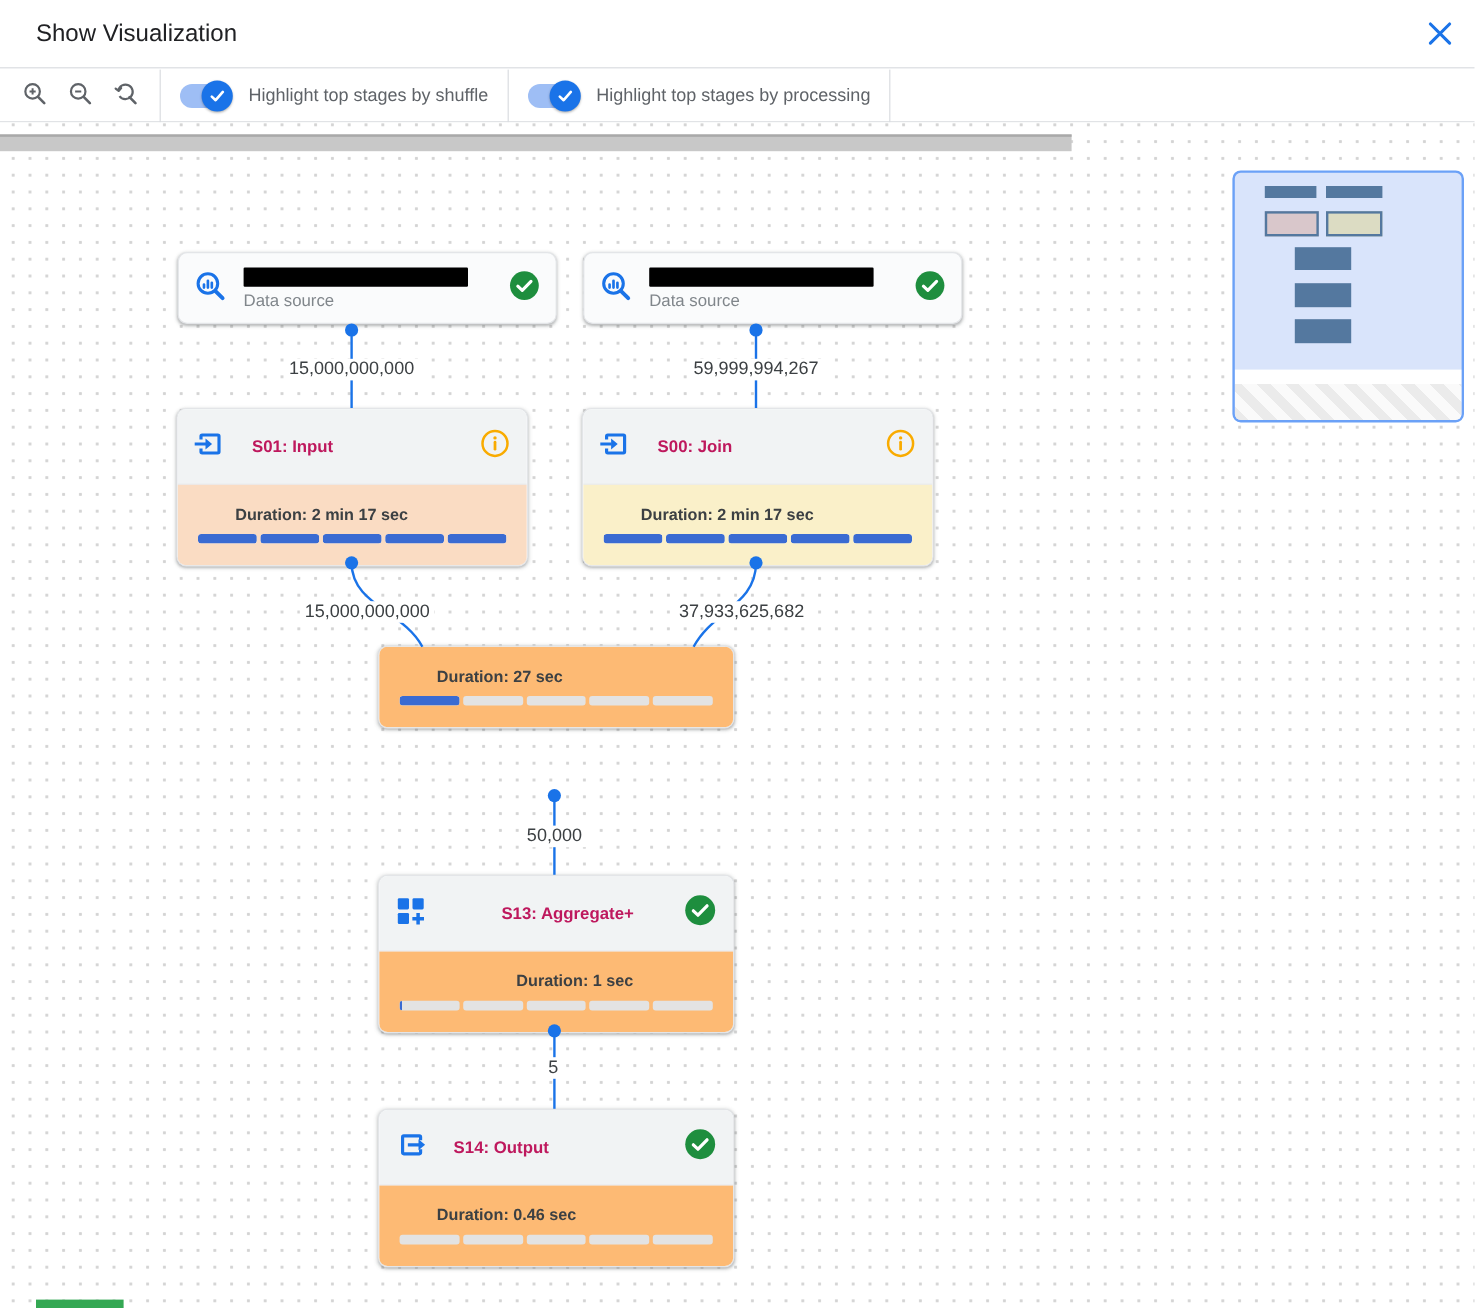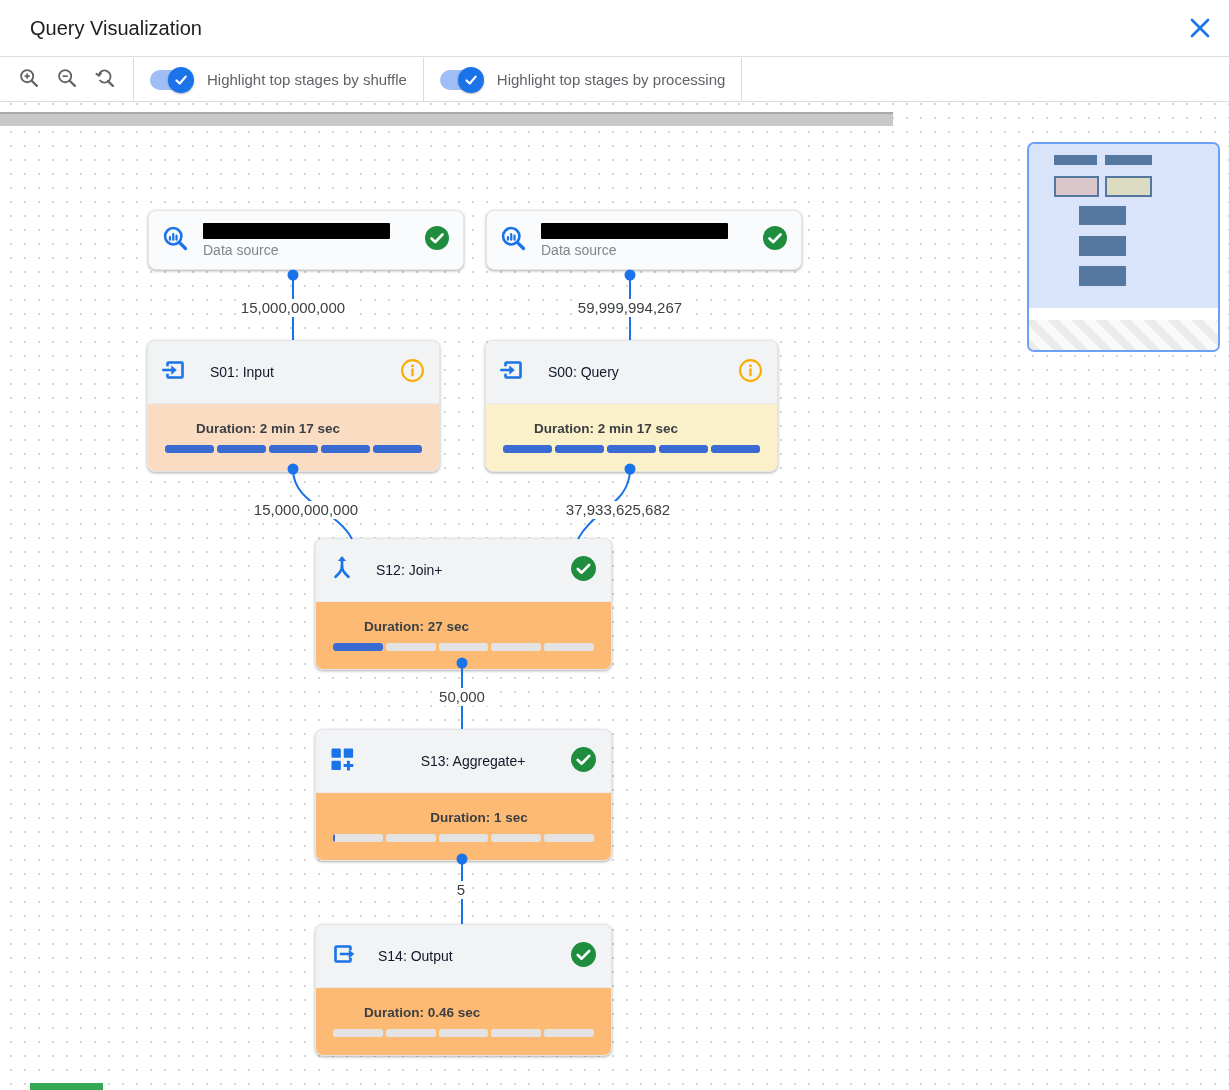--- a/index.html
+++ b/index.html
@@ -37,21 +37,21 @@
   .card { position:absolute; background:#fff; border:1px solid #e3e5e8; border-radius:8px;
     box-shadow:0 1px 2px rgba(60,64,67,.25), 0 1px 3px 1px rgba(60,64,67,.12); cursor:pointer; }
   .src-card { width:316px; height:60px; background:#fafbfc; display:flex; align-items:center; padding:0 13px 0 12px; }
   .src-mid { flex:1; margin-left:14px; margin-right:8px; }
   .redacted { width:187px; height:16px; background:#000; border-radius:1px; margin-bottom:3px; }
   .src-label { font-size:14px; color:#80868b; }
 
   .stage-card { width:293px; overflow:hidden; padding:0; }
   .stage-card.mid { width:297px; }
   .stage-hdr { height:63px; background:#f1f3f4; display:flex; align-items:center; padding:0 14px 0 12px; border-bottom:1px solid #e8eaed; }
-  .stage-title { flex:1; margin-left:20px; font-size:14px; font-weight:400; color:#0f172a; }
+  .stage-title { flex:1; margin-left:20px; font-size:14px; font-weight:700; color:#be185d; }
   .stage-body { padding:17px 17px 0 17px; height:67px; background:#fdba74; }
   .stage-body.hl-duration { background:#fadcc3; }
   .stage-body.hl-processing { background:#faf0c9; }
   .dur-label { font-size:13.5px; font-weight:700; color:#3c4043;padding-left:31px; }
   .progress { display:flex; gap:3px; height:8px; margin-top:9px; }
   .seg { flex:1; background:#e3e3e3; border-radius:2.5px; overflow:hidden; }
   .hl-duration .seg, .hl-processing .seg { background:rgba(255,255,255,.55); }
   .seg-fill { height:100%; background:#3a6bd2; border-radius:2.5px; }
 
   
@@ -66,21 +66,21 @@
   .mm-hatch { position:absolute; left:0; right:0; top:176px; bottom:0; background:repeating-linear-gradient(45deg,#ebebeb 0 8px,#fafafa 8px 17px); }
 
   .green-strip { position:absolute; top:981px; left:30px; width:73px; height:9px; background:#34a853; }
 </style>
 </head>
 <body>
 
 <div class="app">
 
   <div class="hdr">
-    <div class="hdr-title">Query Visualization</div>
+    <div class="hdr-title">Show Visualization</div>
     <button class="close-btn">
       <span>
         <svg width="24" height="24" viewBox="0 0 24 24">
             <path d="M4 4 L20 20 M20 4 L4 20" stroke="#1a73e8" stroke-width="2.6" stroke-linecap="round"></path>
           </svg>
       </span>
     </button>
   </div>
 
   <div class="tbar">
@@ -227,21 +227,21 @@
 
     <div class="card stage-card" style="left:485px; top:238px;">
       <div class="stage-hdr">
         <span>
           <svg width="30" height="30" viewBox="0 0 24 24" fill="none">
             <path d="M6 9 V6.8 Q6 6 6.8 6 H17.2 Q18 6 18 6.8 V17.2 Q18 18 17.2 18 H6.8 Q6 18 6 17.2 V15" stroke="#1a73e8" stroke-width="2.1"></path>
             <path d="M1.8 12 H9.4" stroke="#1a73e8" stroke-width="2.1"></path>
             <path d="M9 8.3 L13.4 12 L9 15.7 Z" fill="#1a73e8"></path>
           </svg>
         </span>
-        <div class="stage-title">S00: Query</div>
+        <div class="stage-title">S00: Join</div>
         <span>
           <svg width="25" height="25" viewBox="0 0 24 24" fill="none">
               <circle cx="12" cy="12" r="10" stroke="#f9ab00" stroke-width="2"></circle>
               <path d="M12 11 V16.6" stroke="#f9ab00" stroke-width="2.2" stroke-linecap="round"></path>
               <circle cx="12" cy="7.6" r="1.35" fill="#f9ab00"></circle>
             </svg>
         </span>
       </div>
       <div class="stage-body hl-processing">
         <div class="dur-label">Duration: 2 min 17 sec</div>
@@ -259,37 +259,20 @@
               <div class="seg-fill" style="width: 100%;"></div>
             </div>
             <div class="seg">
               <div class="seg-fill" style="width: 100%;"></div>
             </div>
           </div>
       </div>
     </div>
 
     <div class="card stage-card mid" style="left:315px; top:436px;">
-      <div class="stage-hdr">
-        <span>
-          <svg width="28" height="28" viewBox="0 0 24 24" fill="none" stroke="#1a73e8">
-            <path d="M12 4.6 V11" stroke-width="2.3"></path>
-            <path d="M12 11 C12 15 9.2 16.8 6.4 19.6" stroke-width="2.3" stroke-linecap="round"></path>
-            <path d="M12 11 C12 15 14.8 16.8 17.6 19.6" stroke-width="2.3" stroke-linecap="round"></path>
-            <path d="M12 1.8 L8.5 6 H15.5 Z" fill="#1a73e8" stroke="none"></path>
-          </svg>
-        </span>
-        <div class="stage-title">S12: Join+</div>
-        <span>
-          <svg width="27" height="27" viewBox="0 0 26 26">
-              <circle cx="13" cy="13" r="12" fill="#1e8e3e"></circle>
-              <path d="M7.5 13.5 L11.2 17 L18.5 9.5" stroke="#fff" stroke-width="2.6" fill="none" stroke-linecap="round" stroke-linejoin="round"></path>
-            </svg>
-        </span>
-      </div>
       <div class="stage-body">
         <div class="dur-label">Duration: 27 sec</div>
         <div class="progress">
             <div class="seg">
               <div class="seg-fill" style="width: 100%;"></div>
             </div>
             <div class="seg"></div>
             <div class="seg"></div>
             <div class="seg"></div>
             <div class="seg"></div>

